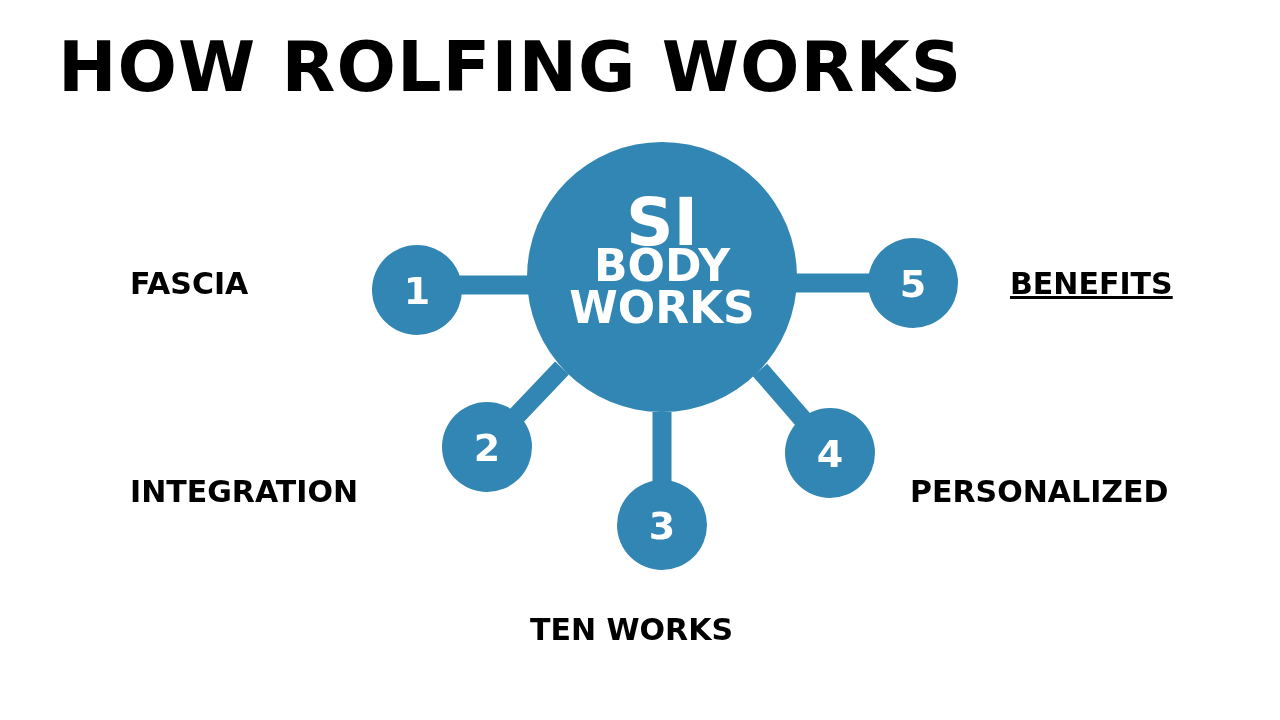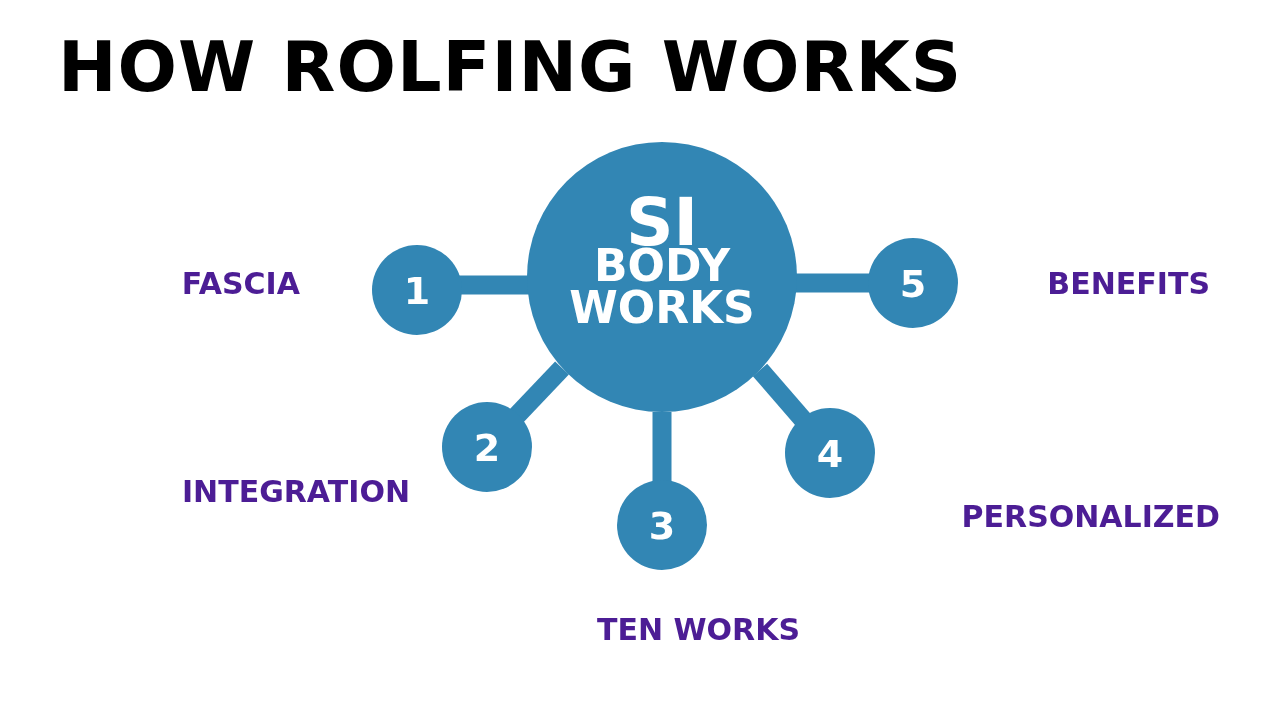--- a/index.html
+++ b/index.html
@@ -3,21 +3,21 @@
   <meta charset="utf-8">
   <style>
     html, body { margin: 0; padding: 0; background: #ffffff; }
     body { width: 1280px; height: 720px; position: relative; overflow: hidden;
            font-family: "DejaVu Sans", sans-serif; }
     .title { position: absolute; left: 0; top: 22px; width: 1020px; text-align: center;
              font-family: "DejaVu Sans", sans-serif; font-weight: bold; font-size: 70px;
              letter-spacing: 1px; color: #000; line-height: 90px; }
     svg.diagram { position: absolute; left: 0; top: 0; }
     .label { position: absolute; font-family: "DejaVu Sans", sans-serif; font-weight: bold;
-             font-size: 30px; color: #4c1d95; text-align: right; line-height: 44px; white-space: nowrap; }
+             font-size: 30px; color: #000000; text-align: left; line-height: 44px; white-space: nowrap; }
     .label span { display: block; }
   </style>
 </head>
 <body>
 
 <div class="title">HOW ROLFING WORKS</div>
 
 <svg class="diagram" width="1280" height="720" viewBox="0 0 1280 720">
   <g id="connectors">
       <line x1="455" y1="285" x2="530" y2="285" stroke="#3286B4" stroke-width="19"></line>
@@ -56,18 +56,18 @@
 
 <div class="label" id="label-0" style="left:130px; top:262px; width:170px;">
   <span>FASCIA</span>
 </div>
 <div class="label" id="label-1" style="left:130px; top:470px; width:280px;">
   <span>INTEGRATION</span>
 </div>
 <div class="label" id="label-2" style="left:530px; top:608px; width:270px;">
   <span>TEN WORKS</span>
 </div>
-<div class="label" id="label-3" style="left:910px; top:495px; width:310px;">
+<div class="label" id="label-3" style="left:910px; top:470px; width:310px;">
   <span>PERSONALIZED</span>
 </div>
-<div class="label" id="label-4" style="left:1010px; top:262px; width:200px;">
+<div class="label" id="label-4" style="left:1010px; top:262px; width:200px;text-decoration:underline;">
   <span>BENEFITS</span>
 </div>
 
 </body></html>

